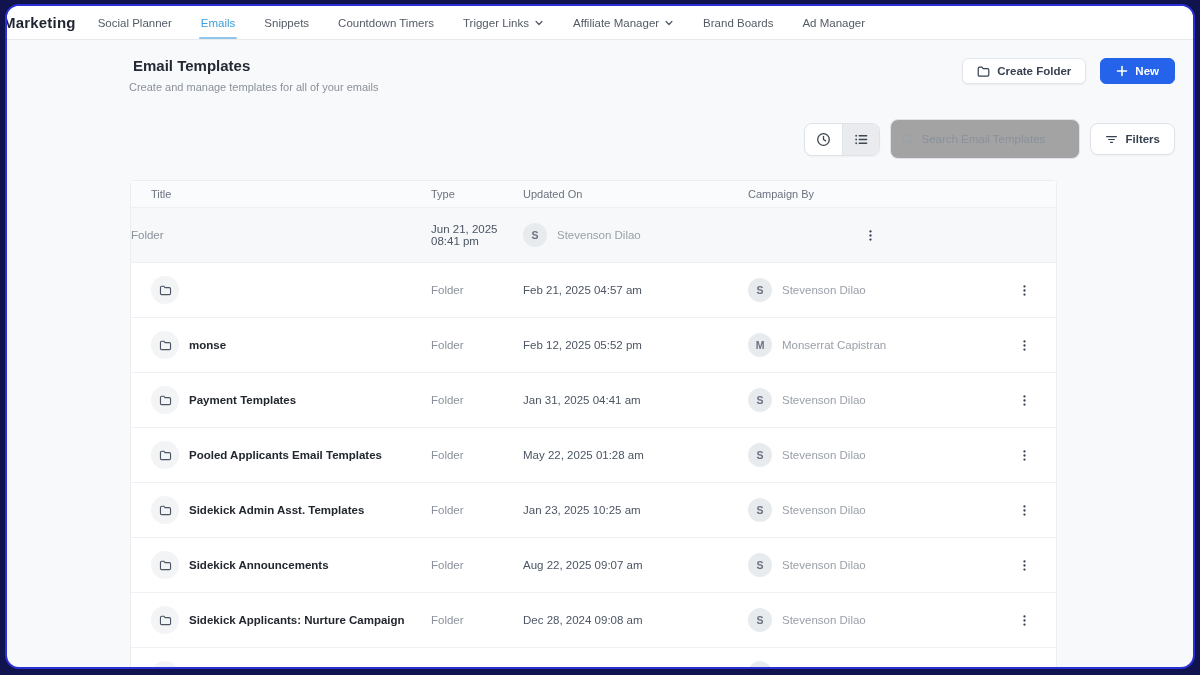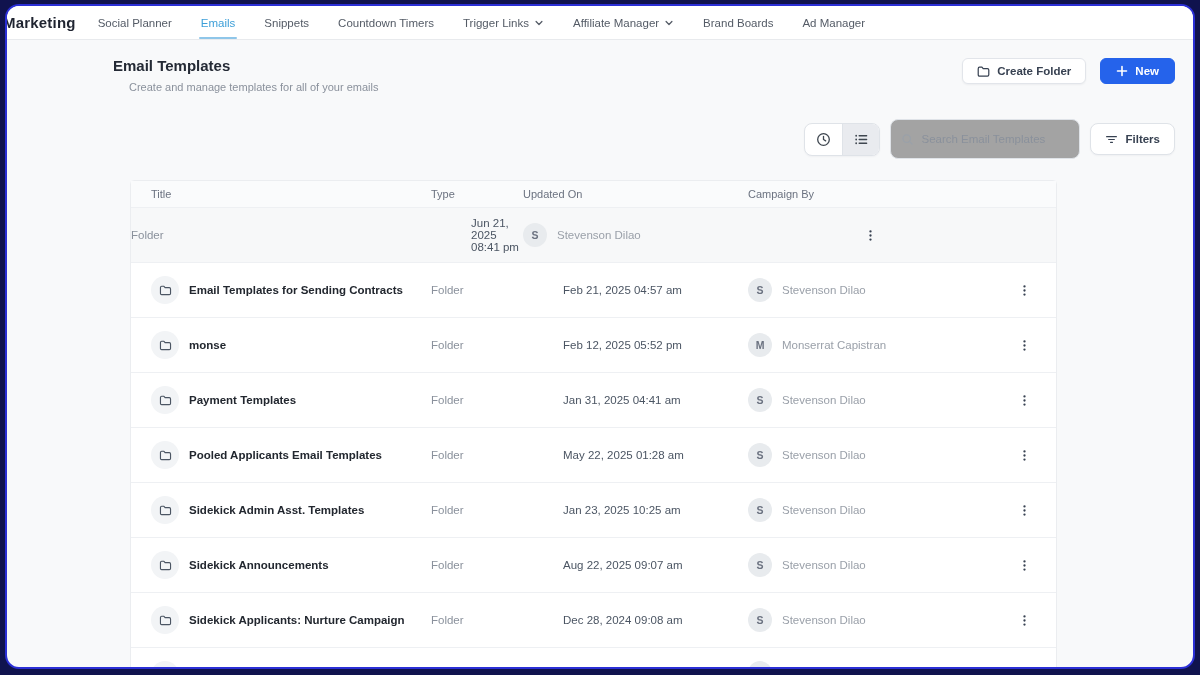--- a/index.html
+++ b/index.html
@@ -33,21 +33,21 @@
     font-size:11.5px; font-weight:500; color:#545b66;
     position:relative; cursor:pointer; white-space:nowrap;
   }
   .nav-item.active { color:#3d9fd8; }
   .nav-item.active::after {
     content:""; position:absolute; left:-2px; right:-2px; bottom:0;
     height:2px; background:#8fc6e9; border-radius:2px;
   }
   .nav-item svg { margin-top:1px; }
   
-  .page-title { position:absolute; left:106px; top:51px; font-size:15px; font-weight:700; color:#242a35; }
+  .page-title { position:absolute; left:126px; top:51px; font-size:15px; font-weight:700; color:#242a35; }
   .page-subtitle { position:absolute; left:122px; top:75px; font-size:11px; color:#8a919c; }
   .header-actions { position:absolute; top:52px; right:18px; display:flex; gap:14px; }
   .btn {
     display:inline-flex; align-items:center; justify-content:center; gap:7px;
     height:26px; border-radius:6px; font-size:11.5px; font-weight:600;
     cursor:pointer; white-space:nowrap;
   }
   .btn-secondary {
     background:#fff; border:1px solid #e2e5ea; color:#374151;
     padding:0 14px; box-shadow:0 1px 2px rgba(16,24,40,.05);
@@ -89,21 +89,21 @@
   .th:first-child { padding-left:20px; }
   .trow { height:55px; border-bottom:1px solid #eef0f3; background:#fff; cursor:pointer; }
   .trow.shaded { background:#f7f8f9; }
   .cell-title { display:flex; align-items:center; gap:10px; padding-left:20px; padding-right:14px; }
   .folder-badge {
     width:28px; height:28px; min-width:28px; border-radius:50%;
     background:#f2f4f6; display:flex; align-items:center; justify-content:center;
   }
   .row-title { font-size:11.5px; font-weight:600; color:#22272f; line-height:1.45; }
   .cell-type { font-size:11.5px; color:#8a919c; }
-  .cell-date { font-size:11.5px; color:#4b5563;margin-left:40px; }
+  .cell-date { font-size:11.5px; color:#4b5563; }
   .cell-by { display:flex; align-items:center; gap:10px; }
   .avatar {
     width:24px; height:24px; border-radius:50%; background:#e8ebee;
     display:flex; align-items:center; justify-content:center;
     font-size:10.5px; font-weight:600; color:#6b7280;
   }
   .by-name { font-size:11.5px; color:#9aa0a9; }
   .kebab { display:flex; align-items:center; justify-content:center; cursor:pointer; padding-right:8px; }
   
   .trow.partial { border-bottom:none; height:40px; align-items:start; }
@@ -250,21 +250,20 @@
       </span>
     </div>
   </div>
         <div class="tgrid trow">
     <div class="cell-title">
       <div class="folder-badge">
         <svg width="13" height="13" viewBox="0 0 16 16" fill="none" stroke="#4b5563" stroke-width="1.4" stroke-linejoin="round">
                 <path d="M1.8 4.4c0-.9.6-1.6 1.5-1.6h2.8l1.4 1.7h5.2c.9 0 1.5.6 1.5 1.5v5.6c0 .9-.6 1.5-1.5 1.5H3.3c-.9 0-1.5-.6-1.5-1.5V4.4z"></path>
               </svg>
       </div>
-      <div class="row-title">Email Templates for Sending Contracts</div>
     </div>
     <div class="cell-type">Folder</div>
     <div class="cell-date">Feb 21, 2025 04:57 am</div>
     <div class="cell-by">
       <div class="avatar">S</div>
       <div class="by-name">Stevenson Dilao</div>
     </div>
     <div class="kebab">
       <span style="display:flex;">
         <svg width="13" height="13" viewBox="0 0 14 14" fill="#374151">

